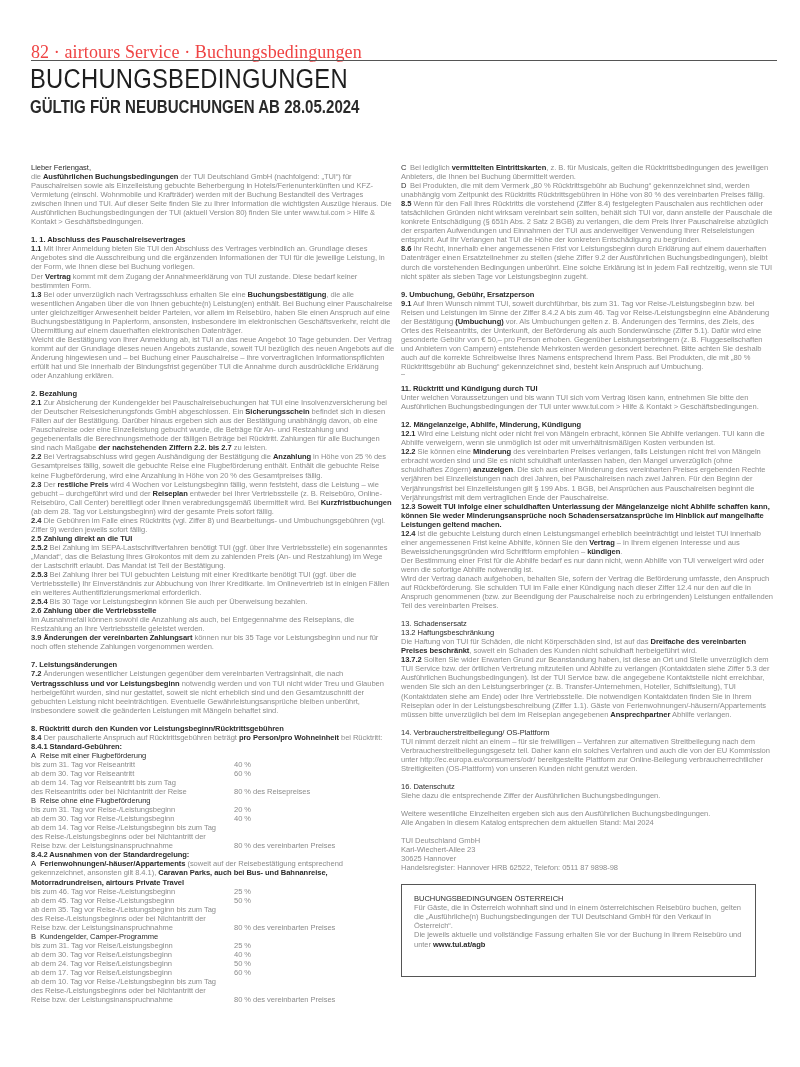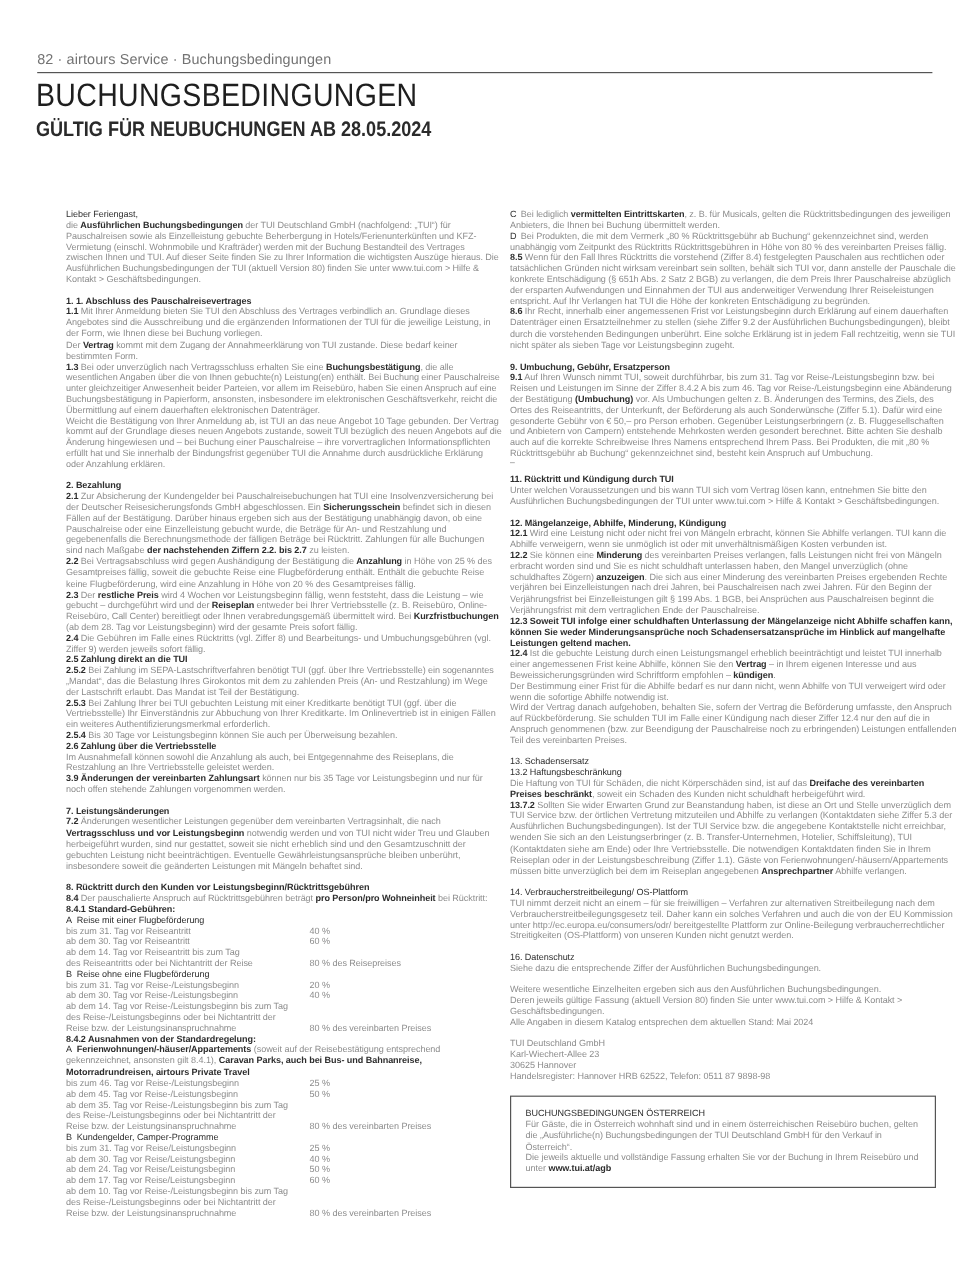--- a/index.html
+++ b/index.html
@@ -1,40 +1,40 @@
 <!DOCTYPE html>
 <html><head>
 <meta charset="utf-8">
 <style>
   * { box-sizing: border-box; margin: 0; padding: 0; }
   html, body { width: 800px; height: 1067px; background: #ffffff; overflow: hidden; }
   body { font-family: "Liberation Sans", sans-serif; color: #8a8a8a; position: relative; }
-  .running-head { position: absolute; left: 31px; top: 42px; font-size: 12px; color: #737373; letter-spacing: 0.1px; }
+  .running-head { position: absolute; left: 31px; top: 42px; font-size: 18px; color: #ef4444; letter-spacing: 0.1px; font-family: Liberation Serif, serif; }
   .rule { position: absolute; left: 31px; right: 23px; top: 60px; height: 0; border-top: 1.6px solid #555; }
   .title { position: absolute; left: 30px; top: 64px; font-size: 27px; color: #1e1e1e; letter-spacing: 0.3px; font-weight: normal; transform: scaleX(0.88); transform-origin: left top; white-space: nowrap; }
   .subtitle { position: absolute; left: 30px; top: 97px; font-size: 17.5px; color: #2a2a2a; transform: scaleX(0.86); transform-origin: left top; white-space: nowrap; }
 
-  .col { position: absolute; top: 174px; font-size: 7.55px; line-height: 9.05px; color: #8c8c8c; letter-spacing: -0.05px; margin-left: 24px; }
+  .col { position: absolute; top: 163px; font-size: 7.55px; line-height: 9.05px; color: #8c8c8c; letter-spacing: -0.05px; }
   .col-left { left: 31px; width: 364px; }
   .col-right { left: 401px; width: 372px; }
 
   .p { display: block; }
   .gap { height: 9px; }
   .h { color: #2d2d2d; display: block; }
   b, .b { color: #2d2d2d; font-weight: bold; }
   .bold-para { color: #2d2d2d; font-weight: bold; }
   .num { color: #2d2d2d; font-weight: bold; }
 
   .fee-row { display: flex; }
   .fee-row .lbl { width: 203px; flex: 0 0 203px; }
   .fee-row .val { flex: 1; }
   .cat { color: #2d2d2d; display: block; }
   .cat .letter { display: inline-block; width: 9px; }
 
-  .at-box { margin-top: 12px; border: 1.3px solid #555; padding: 9px 12px 11px 12px; width: 355px; }
+  .at-box { margin-top: 12px; border: 1.3px solid #555; padding: 9px 12px 27px 12px; width: 355px; }
   .at-box .h { font-weight: normal; }
   .small-mark { display:block; width: 4px; height: 1px; background: #bbb; margin-top: 3px; margin-bottom: 5px; }
 </style>
 </head>
 <body>
 
 <div class="running-head">82 · airtours Service · Buchungsbedingungen</div>
 <div class="rule"></div>
 <h1 class="title">BUCHUNGSBEDINGUNGEN</h1>
 <h2 class="subtitle">GÜLTIG FÜR NEUBUCHUNGEN AB 28.05.2024</h2>
@@ -234,21 +234,20 @@
   <div class="gap"></div>
 
   <div>
     <span class="h">16. Datenschutz</span>
     <span class="p">Siehe dazu die entsprechende Ziffer der Ausführlichen Buchungsbedingungen.</span>
   </div>
   <div class="gap"></div>
 
   <div>
     <span class="p">Weitere wesentliche Einzelheiten ergeben sich aus den Ausführlichen Buchungsbedingungen.</span>
-    <span class="p">Deren jeweils gültige Fassung (aktuell Version 80) finden Sie unter www.tui.com &gt; Hilfe &amp; Kontakt &gt; Geschäftsbedingungen.</span>
     <span class="p">Alle Angaben in diesem Katalog entsprechen dem aktuellen Stand: Mai 2024</span>
   </div>
   <div class="gap"></div>
 
   <div>
     <span class="p">TUI Deutschland GmbH</span>
     <span class="p">Karl-Wiechert-Allee 23</span>
     <span class="p">30625 Hannover</span>
     <span class="p">Handelsregister: Hannover HRB 62522, Telefon: 0511 87 9898-98</span>
   </div>

